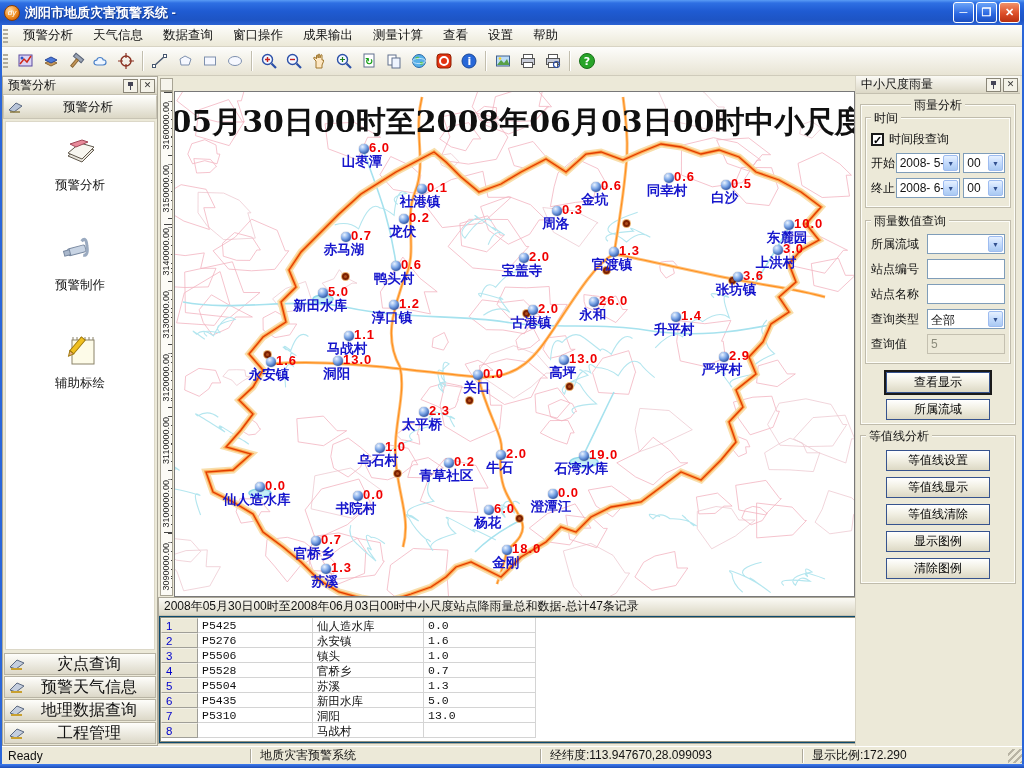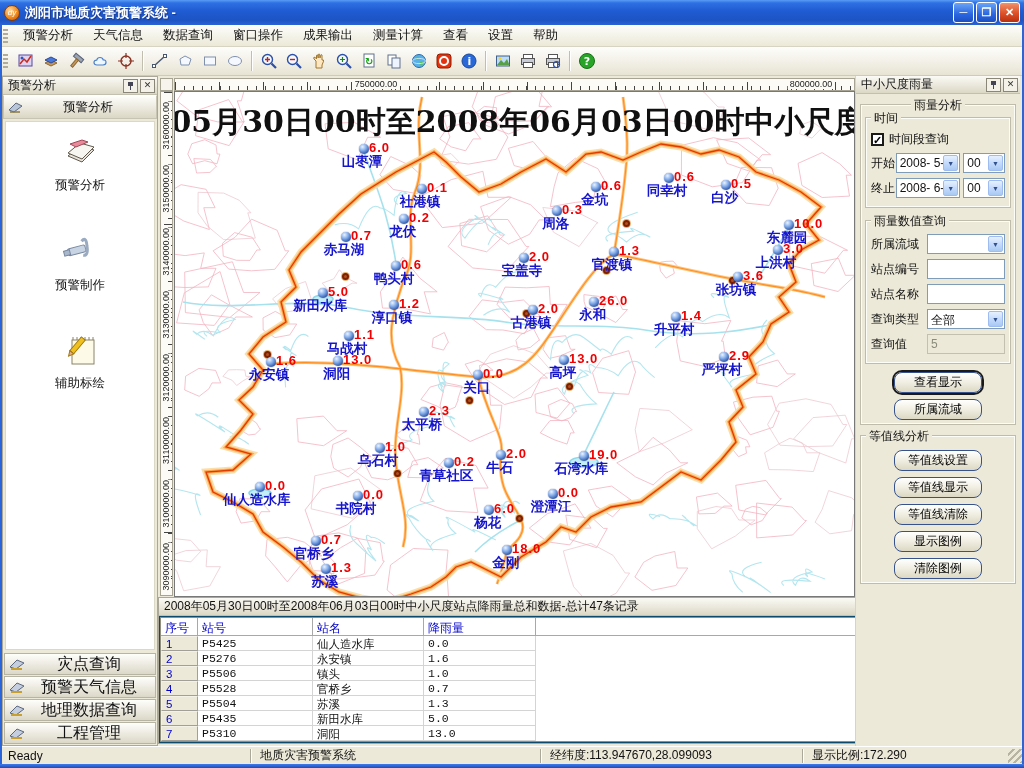--- a/index.html
+++ b/index.html
@@ -75,21 +75,21 @@
   .grp { margin:10px 4px 0 4px; border:1px solid #c0bcac; box-shadow:inset 0 0 0 1px #fdfdf8; position:relative; padding:8px 4px 4px 4px; }
   .glabel { position:absolute; top:-8px; left:5px; background:#ece9d8; padding:0 3px; font-size:12px; }
   .glabel.center { left:50%; transform:translateX(-50%); }
   .row { display:flex; align-items:center; margin:5px 1px; }
   .lbl { font-size:12px; white-space:nowrap; }
   .combo { height:20px; background:#fff; border:1px solid #7f9db9; position:relative; font-size:12px; padding:2px 17px 0 3px; overflow:hidden; white-space:nowrap; }
   .combo .arrow { position:absolute; right:1px; top:1px; bottom:1px; width:15px; background:linear-gradient(#e7f1ff,#c4dbfc 50%,#a9c9f2); border:1px solid #9ebcf0; border-radius:2px; color:#31508e; font-size:7px; display:flex; align-items:center; justify-content:center; }
   .edit { height:20px; background:#fff; border:1px solid #7f9db9; font-size:12px; padding:2px 3px 0 3px; }
   .edit.dis { background:#ece9d8; border:1px solid #c4c0b0; color:#8c8c7c; }
   .cbx { width:13px; height:13px; background:#fff; border:2px solid #1a1a1a; margin-right:5px; font-size:11px; line-height:10px; font-weight:bold; text-align:center; color:#000; }
-  .xpbtn { display:block; width:88px; height:21px; margin:6px auto 0 auto; background:linear-gradient(#ffffff,#f2f0e4 45%,#dcd8c4); border:1px solid #36538e; border-radius:8px; font-size:12px; font-family:"Liberation Sans",sans-serif;text-align:center; }
+  .xpbtn { display:block; width:104px; height:21px; margin:6px auto 0 auto; background:linear-gradient(#ffffff,#f2f0e4 45%,#dcd8c4); border:1px solid #36538e; border-radius:0; font-size:12px; font-family:"Liberation Sans",sans-serif;text-align:center; }
   .xpbtn.default { box-shadow:0 0 0 2px #1a1a1a; margin-top:8px; }
 
   
   #statusbar { left:0; top:746px; width:1024px; height:18px; background:#ece9d8; border-top:1px solid #fff; display:flex; align-items:center; font-size:12px; }
   .sbsep { width:2px; height:14px; border-left:1px solid #aca899; border-right:1px solid #fff; }
   .sbtext { padding:8px 8px; white-space:nowrap; overflow:hidden; }
   #sb-ready{width:250px;} #sb-app{width:288px;} #sb-coords{width:260px;} #sb-scale{flex:1;}
   #sb-grip { width:14px; height:14px; margin-right:2px; background:repeating-linear-gradient(135deg,transparent 0 3px,#b8b4a4 3px 5px); }
   #bottom-border { left:0; top:764px; width:1024px; height:4px; background:linear-gradient(#3f7cf0,#1c4cb4); }
   #left-border { left:0; top:25px; width:2px; height:739px; background:#2a66d9; }
@@ -354,25 +354,20 @@
           <path d="M1,11 L8,4 L15,7 L7,13 Z" fill="#c4cede" stroke="#5a6880"></path>
           <path d="M2,13 h11" stroke="#c8a030" stroke-width="2"></path>
         </svg>
         <span class="bb-label">工程管理</span>
       </div>
     </div>
 </div>
 
 <div class="abs" id="map-panel">
   <div class="abs" id="ruler-corner"></div>
-  <div class="abs" id="hruler">
-
-  <span class="hlabel" style="left: 201px;">750000.00</span>
-      <span class="hlabel" style="left: 636px;">800000.00</span>
-    </div>
   <div class="abs" id="vruler">
 
   <span class="vlabel" style="top: 10px;">3160000.00</span>
       <span class="vlabel" style="top: 73px;">3150000.00</span>
       <span class="vlabel" style="top: 136px;">3140000.00</span>
       <span class="vlabel" style="top: 199px;">3130000.00</span>
       <span class="vlabel" style="top: 262px;">3120000.00</span>
       <span class="vlabel" style="top: 325px;">3110000.00</span>
       <span class="vlabel" style="top: 388px;">3100000.00</span>
       <span class="vlabel" style="top: 451px;">3090000.00</span>
@@ -778,26 +773,20 @@
     <span class="sp"></span>
     <div class="sqbtn">
         <svg width="9" height="10">
           <rect x="2" y="1" width="5" height="4" fill="#445"></rect>
           <line x1="4.5" y1="5" x2="4.5" y2="9" stroke="#445"></line>
         </svg>
       </div>
     <div class="sqbtn">✕</div>
   </div>
   <div id="grid">
-    <div class="thead-row">
-      <div class="hcell w-seq">序号</div>
-      <div class="hcell w-id">站号</div>
-      <div class="hcell w-name">站名</div>
-      <div class="hcell w-val">降雨量</div>
-    </div>
     <div>
 
         <div class="trow">
           <div class="cell seq w-seq">1</div>
           <div class="cell w-id">P5425</div>
           <div class="cell w-name cname">仙人造水库</div>
           <div class="cell w-val">0.0</div>
         </div>
 
         <div class="trow">

